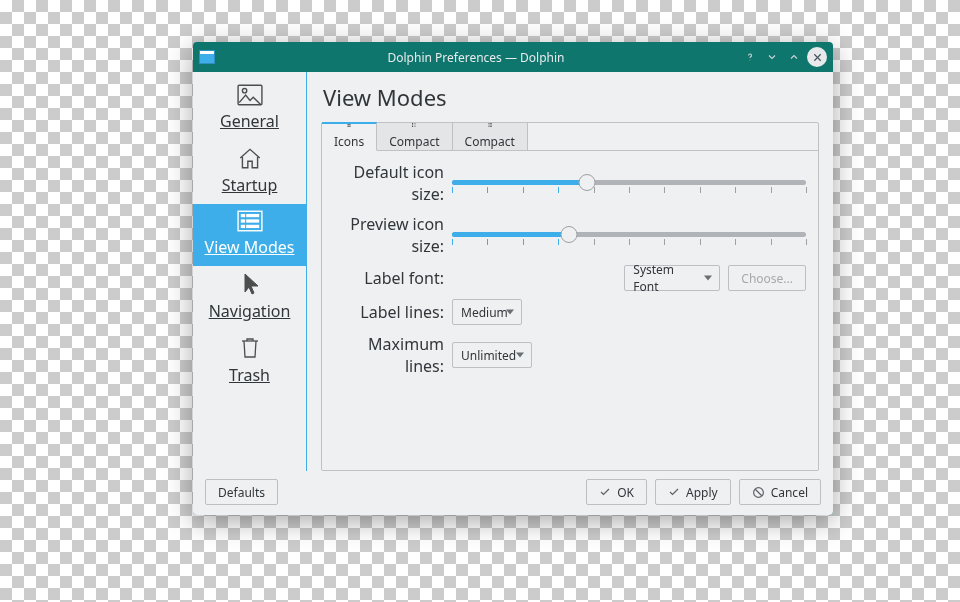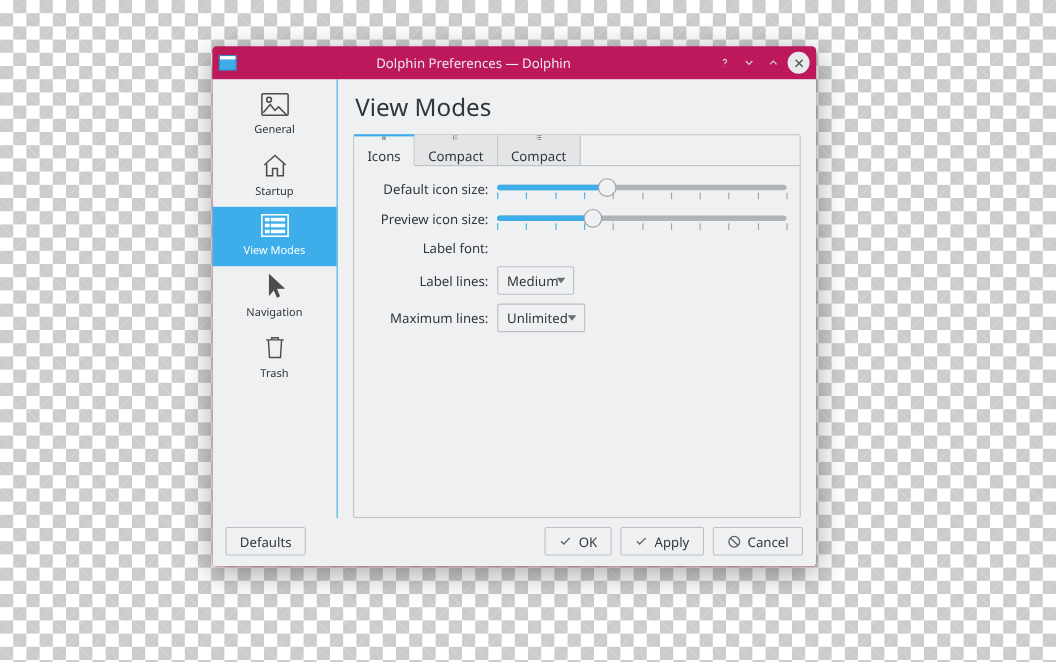--- a/index.html
+++ b/index.html
@@ -11,22 +11,22 @@
       linear-gradient(45deg, transparent 75%, #ccc 75%),
       linear-gradient(-45deg, transparent 75%, #ccc 75%);
     background-size: 24px 24px;
     background-position: 0 0, 0 12px, 12px -12px, -12px 0;
     background-color: #fff;
     position: relative;
   }
   .window {
     position: absolute;
     left: 193px; top: 42px;
-    width: 549px; height: 473px;
-    background: #be185d;
+    width: 640px; height: 473px;
+    background: #0f766e;
     border-radius: 4px;
     box-shadow: 0 6px 28px rgba(0,0,0,0.35);
     display: flex; flex-direction: column;
     overflow: hidden;
   }
   .titlebar {
     height: 30px;
     display: flex; align-items: center;
     padding: 0 6px;
     color: #e8eaec;
@@ -41,32 +41,32 @@
   .client {
     flex:1; background:#eff0f1; display:flex; flex-direction:column;
   }
   .body { flex:1; display:flex; }
   
   .sidebar { width:113px; padding-top:6px; }
   .side-item { display:flex; flex-direction:column; align-items:center; justify-content:center; padding:6px 0 8px; cursor:pointer; color:#31363b; font-size:11px; gap:4px; }
   .side-item.active { background:#3daee9; color:#fff; }
   .side-item.active svg { stroke:#fff; fill:#fff; }
   .side-item svg { stroke:#4d4d4d; }
-  .side-label { font-size:10px; }
+  .side-label { font-size:16px;text-decoration:underline; }
   
   .main { flex:1; border-left:1px solid #3daee9; padding:8px 14px 0 14px; display:flex; flex-direction:column; }
   .main h1 { font-size:22px; font-weight:400; color:#31363b; margin:2px 0 10px 2px; }
   .tabgroup { border:1px solid #bfc2c5; border-radius:2px; flex:1; display:flex; flex-direction:column; background:#eff0f1; }
   .tabbar { display:flex; height:28px; }
   .tab { display:flex; align-items:center; gap:6px; padding:0 12px; font-size:12px; color:#31363b; border-right:1px solid #bfc2c5; border-bottom:1px solid #bfc2c5; background:#e3e5e7; cursor:pointer;flex-direction:column; }
   .tab.active { background:#eff0f1; border-bottom:1px solid #eff0f1; border-top:2px solid #3daee9; margin-top:-1px; }
   .tabbar .filler { flex:1; border-bottom:1px solid #bfc2c5; }
   .tabcontent { padding:10px 12px 4px 12px; flex:1; }
   .row { display:flex; align-items:center; margin-bottom:8px; }
-  .row .lbl { width:118px; text-align:right; font-size:12px; color:#31363b; padding-right:8px; }
+  .row .lbl { width:118px; text-align:right; font-size:16px; color:#31363b; padding-right:8px; }
   .row.gaptop { margin-top:4px;justify-content:space-between; }
   
   .slider { position:relative; flex:1; height:20px; }
   .slider .track { position:absolute; left:0; right:0; top:7px; height:5px; background:#b0b3b7; border-radius:3px; }
   .slider .fill  { position:absolute; left:0; top:7px; height:5px; background:#3daee9; border-radius:3px; }
   .slider .thumb { position:absolute; top:1px; width:17px; height:17px; border-radius:50%; background:#eff0f1; border:1px solid #9da0a4; transform:translateX(-50%); }
   .slider .ticks { position:absolute; left:0; right:0; top:14px; height:8px; pointer-events:none; }
   .slider .ticks span { position:absolute; width:1px; height:6px; top:0; }
   
   .combo { display:inline-flex; align-items:center; height:26px; border:1px solid #bcbfc3; border-radius:2px; background:#eff0f1; padding:0 22px 0 8px; font-size:12px; color:#31363b; position:relative; cursor:pointer; }
@@ -233,20 +233,28 @@
                     <span style="left: 70%; background: rgb(157, 160, 164);"></span>
                     <span style="left: 80%; background: rgb(157, 160, 164);"></span>
                     <span style="left: 90%; background: rgb(157, 160, 164);"></span>
                     <span style="left: 100%; background: rgb(157, 160, 164);"></span>
                   </div>
               </div>
             </div>
 
             <div class="row gaptop">
               <div class="lbl">Label font:</div>
+              <div style="display:flex; gap:8px;">
+                <div class="combo" style="width:96px">
+                  <span>System Font</span>
+                </div>
+                <div class="btn disabled">
+                  <span>Choose...</span>
+                </div>
+              </div>
             </div>
             <div class="row">
               <div class="lbl">Label lines:</div>
               <div class="combo" style="width:70px">
                 <span>Medium</span>
               </div>
             </div>
             <div class="row">
               <div class="lbl">Maximum lines:</div>
               <div class="combo" style="width:80px">

